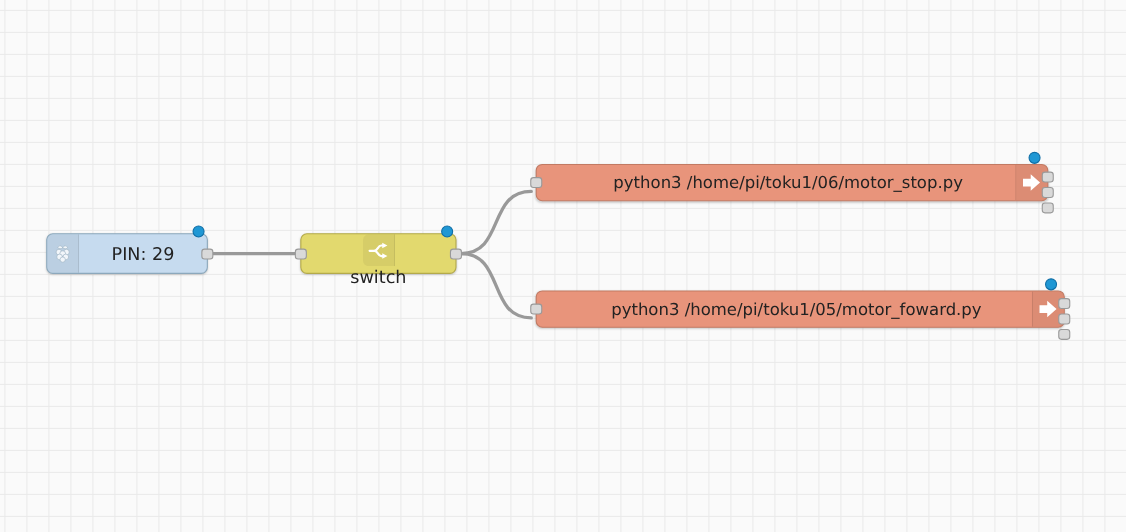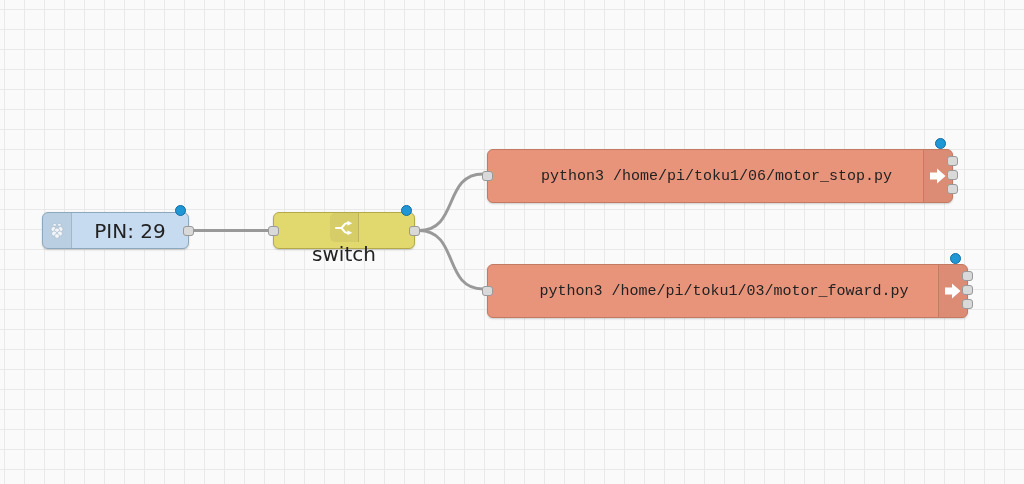--- a/index.html
+++ b/index.html
@@ -15,33 +15,33 @@
   }
   .wires{position:absolute;left:0;top:0;pointer-events:none;}
   .wire{fill:none;stroke:#999999;stroke-width:3;stroke-linecap:round;pointer-events:stroke;}
 
   .node{
     position:absolute;box-sizing:border-box;border:1px solid;border-radius:6px;
     display:flex;align-items:center;
     box-shadow:0 1px 2px rgba(0,0,0,0.18);
   }
   .node .label{
-    flex:1;text-align:center;font-size:20px;color:#222;white-space:nowrap;
+    flex:1;text-align:center;font-size:16px;color:#222;white-space:nowrap;
     -webkit-user-select:none;user-select:none;
   }
   .icon-region{
     height:100%;width:29px;display:flex;align-items:center;justify-content:center;
     background:rgba(0,0,0,0.05);box-sizing:border-box;flex:0 0 29px;
   }
   .icon-region.left{border-right:1px solid rgba(0,0,0,0.12);border-radius:5px 0 0 5px;}
   .icon-region.right{border-left:1px solid rgba(0,0,0,0.12);border-radius:0 5px 5px 0;}
 
   .node-gpio  {left:42px; top:212px;width:147px;height:37px;background:#c6dbef;border-color:#8ca8bc;}
   .node-switch{left:273px;top:212px;width:142px;height:37px;background:#e2d96e;border-color:#b4aa4a;flex-direction:column;}
-  .node-exec  {background:#e8947b;border-color:#c27a63;height:54px;font-family:Liberation Mono, monospace;}
+  .node-exec  {background:#e8947b;border-color:#c27a63;height:34px;}
   .node-exec .label{font-size:15px;padding-left:22px;}
   .node-exec1 {left:487px;top:149px;width:466px;}
   .node-exec2 {left:487px;top:264px;width:481px;}
 
   .port{
     position:absolute;width:11px;height:10px;box-sizing:border-box;
     background:#d9d9d9;border:1px solid #999999;border-radius:3px;
   }
   .port.in {left:-6px;top:50%;margin-top:-5px;}
   .port.out{right:-6px;top:50%;margin-top:-5px;}
@@ -113,21 +113,21 @@
       </svg>
     </div>
     <div class="port in"></div>
     <div class="port out1"></div>
     <div class="port out2"></div>
     <div class="port out3"></div>
     <div class="status"></div>
   </div>
 
   <div class="node node-exec node-exec2">
-    <div class="label">python3 /home/pi/toku1/03/motor_foward.py</div>
+    <div class="label">python3 /home/pi/toku1/05/motor_foward.py</div>
     <div class="icon-region right">
       <svg width="18" height="18" viewBox="0 0 18 18">
         <polygon points="1,5.5 8,5.5 8,1.5 16.5,9 8,16.5 8,12.5 1,12.5" fill="#ffffff"></polygon>
       </svg>
     </div>
     <div class="port in"></div>
     <div class="port out1"></div>
     <div class="port out2"></div>
     <div class="port out3"></div>
     <div class="status"></div>

